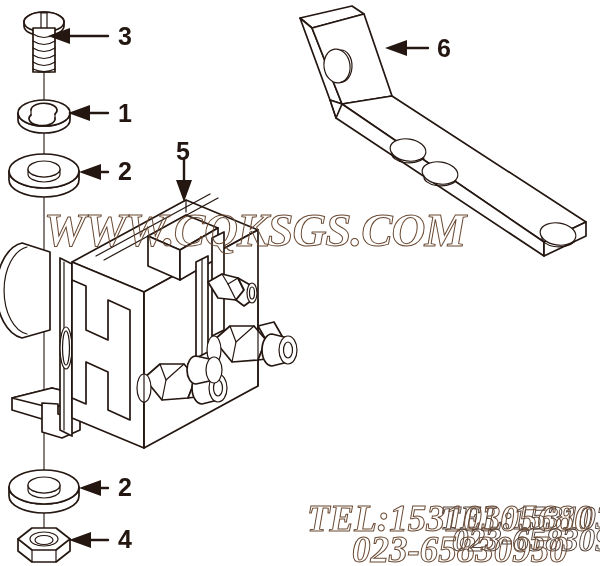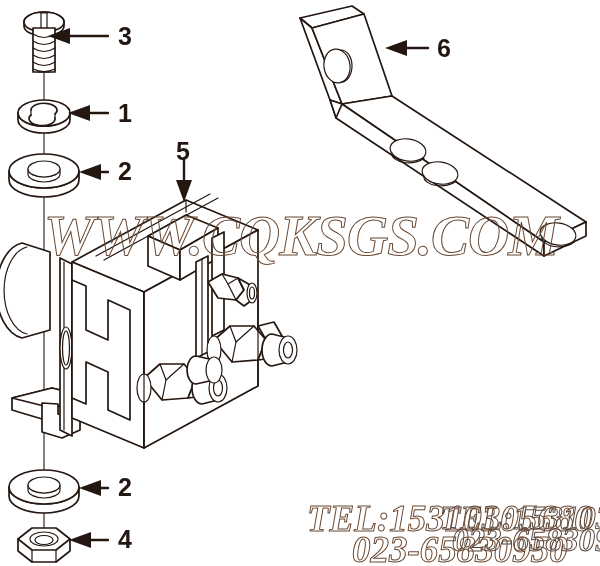--- a/index.html
+++ b/index.html
@@ -37,21 +37,21 @@
     font-weight: bold;
     color: transparent;
     -webkit-text-stroke: 1px #6b4a33;
     white-space: nowrap;
     user-select: none;
     pointer-events: none;
   }
   #wm-main {
     left: 44px;
     top: 203px;
-    font-size: 57px;
+    font-size: 47px;
     letter-spacing: -1px;
   }
   #wm-tel1 {
     left: 307px;
     top: 497px;
     font-size: 37px;
     letter-spacing: 0px;
   }
   #wm-tel2 {
     left: 352px;

